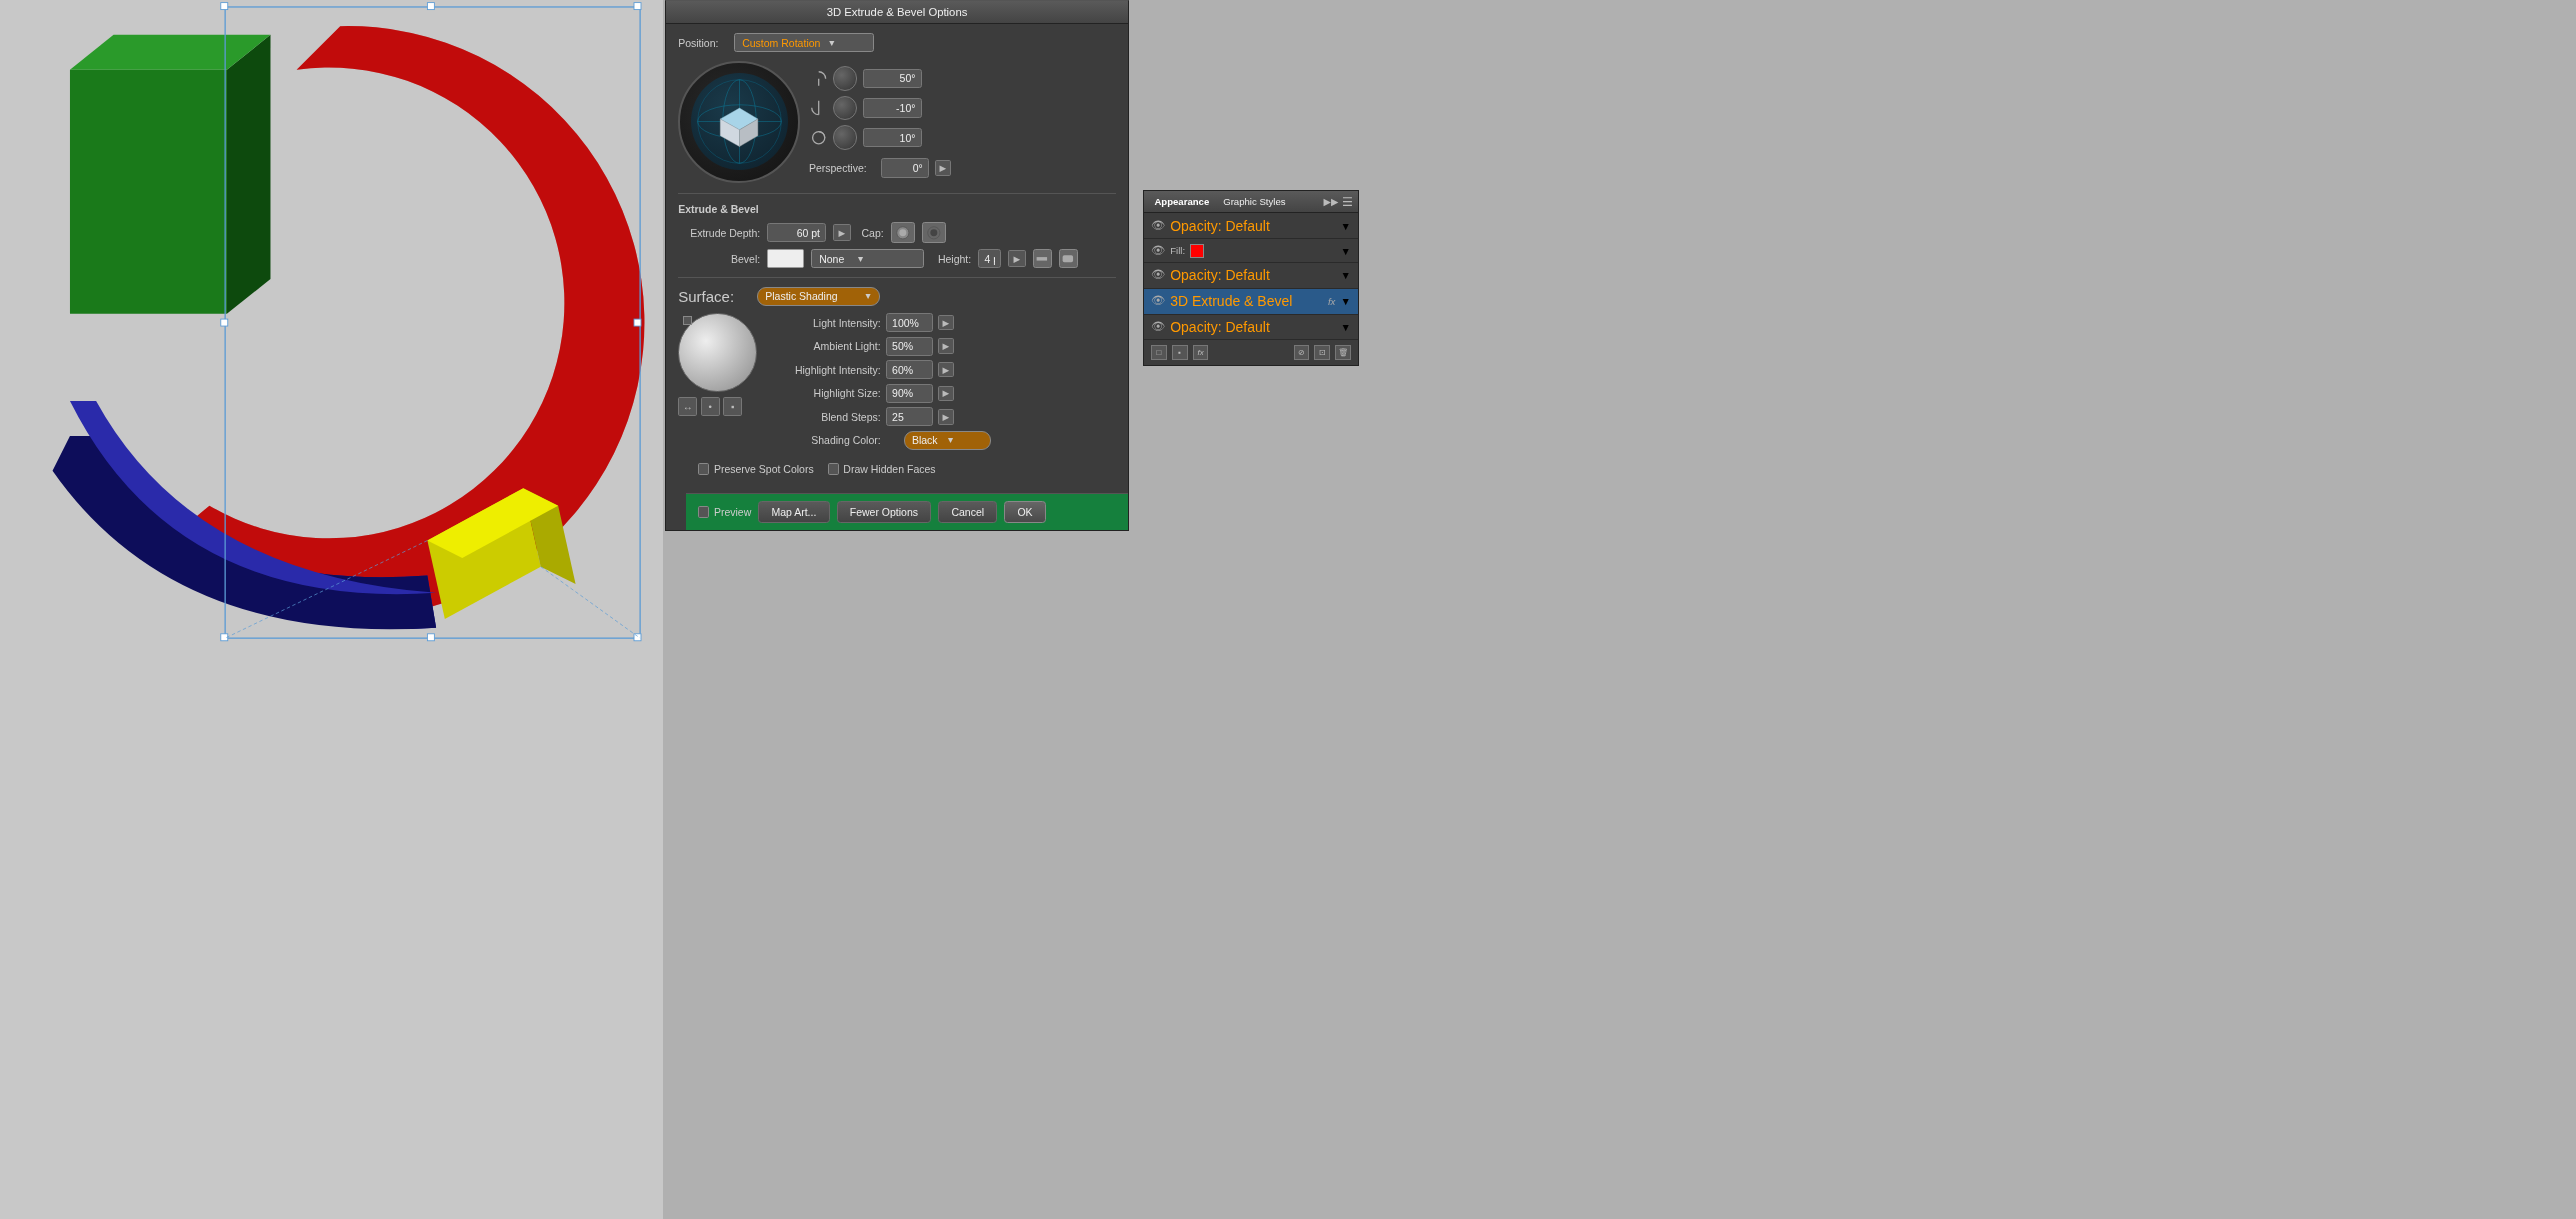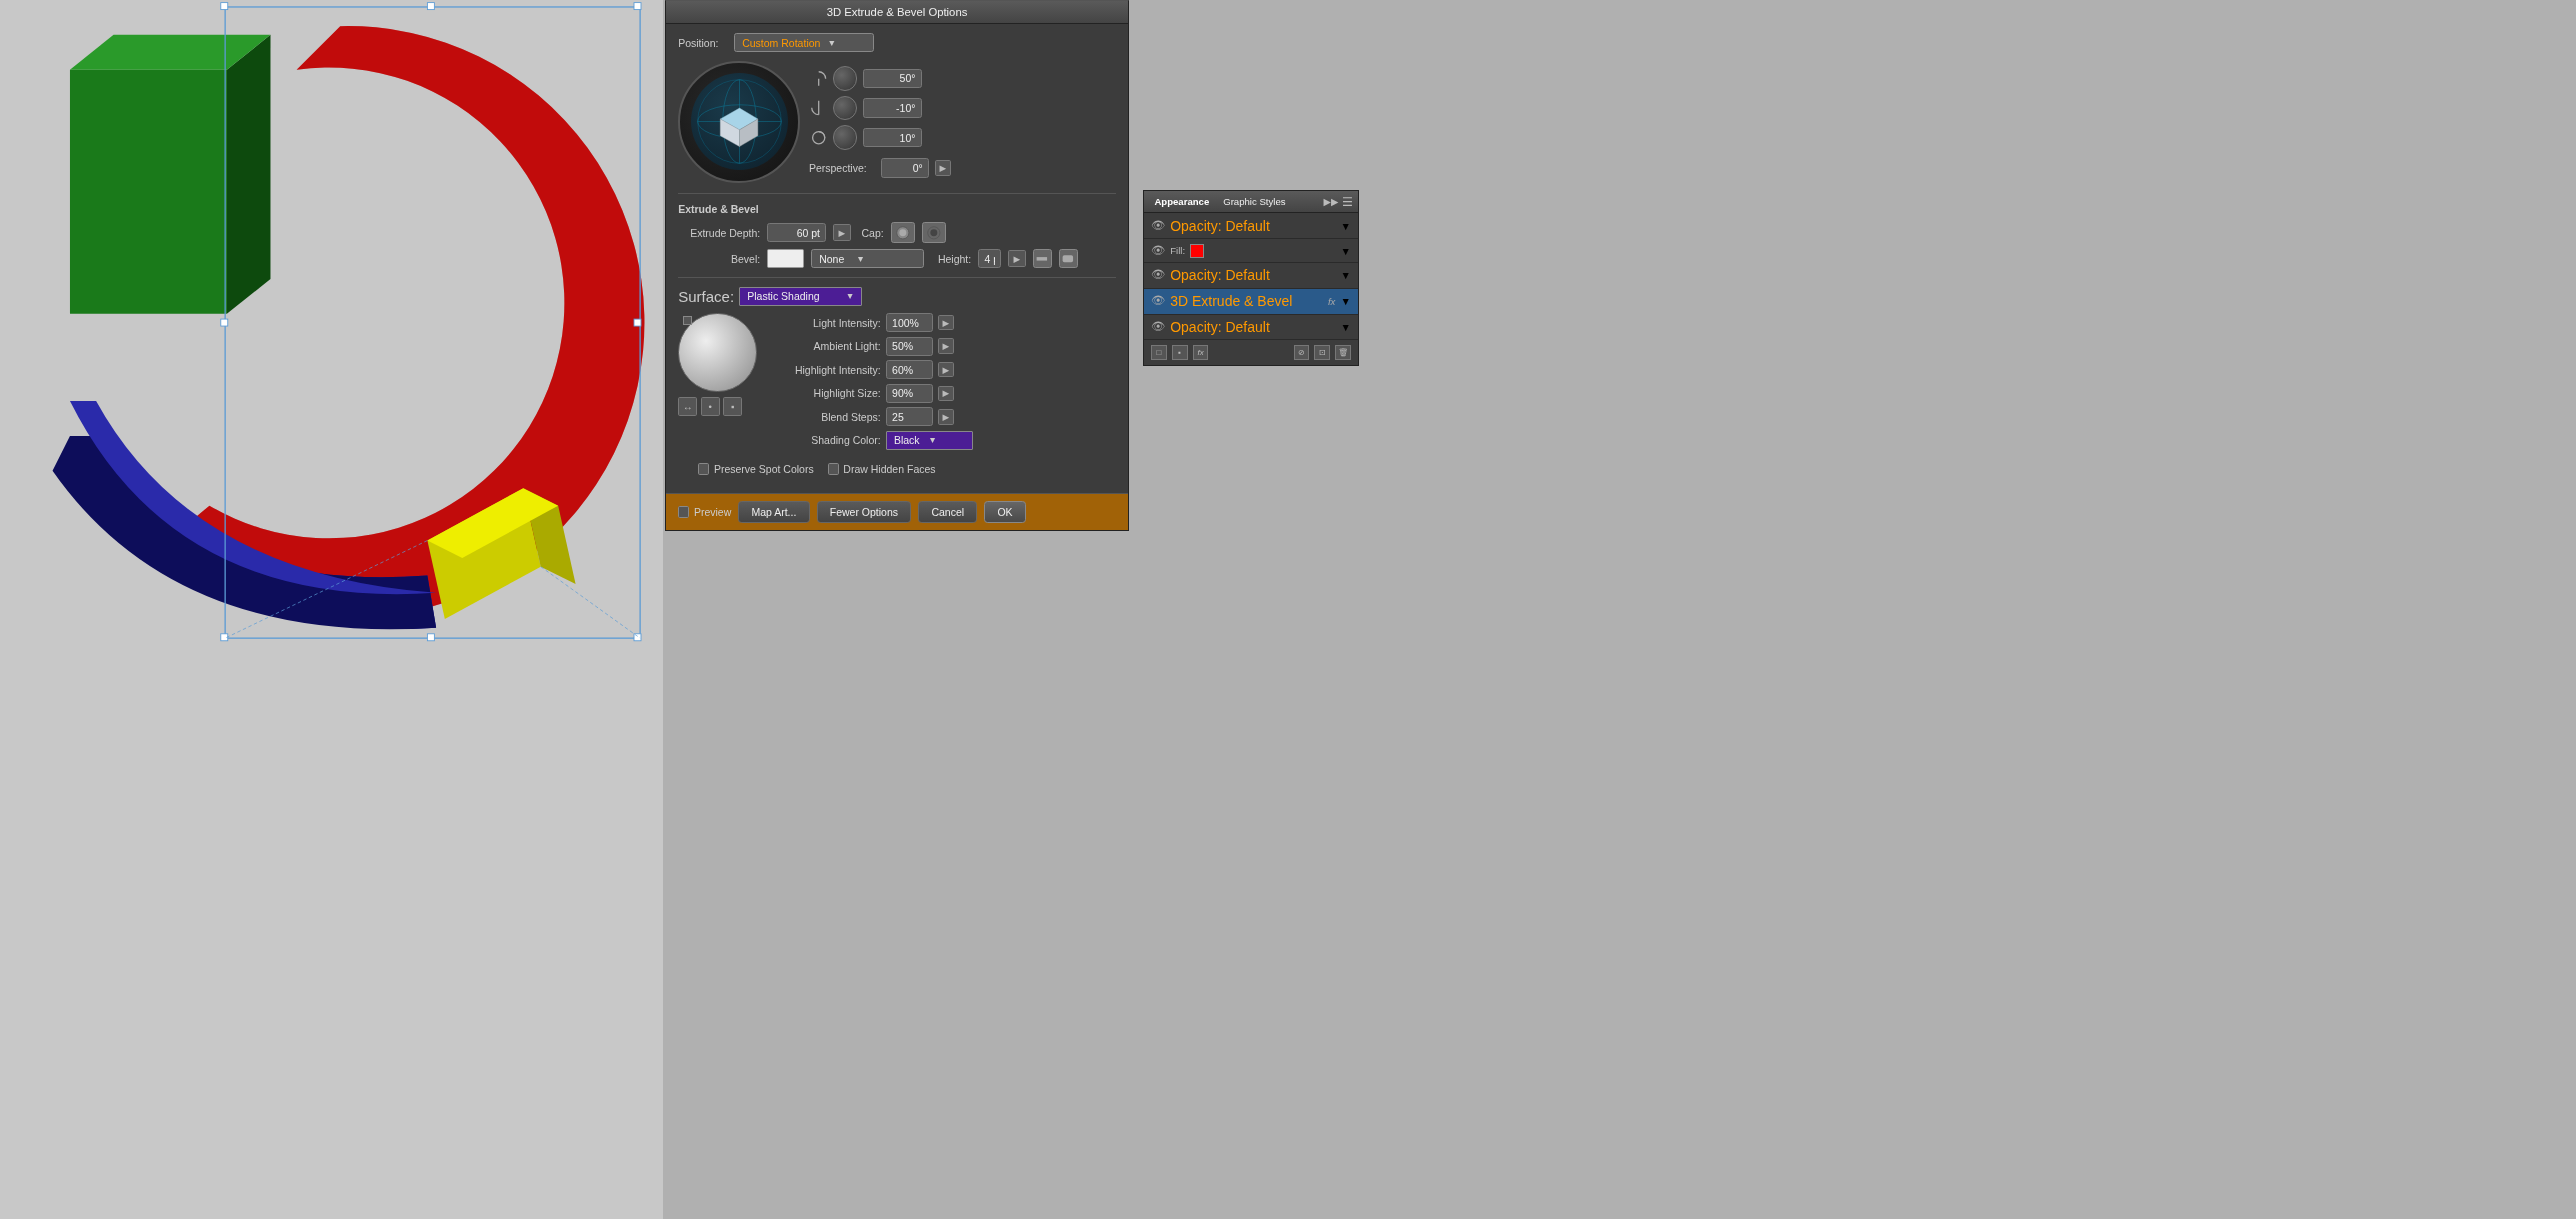--- a/index.html
+++ b/index.html
@@ -260,31 +260,32 @@
       align-items: center;
       gap: 5.2px;
       margin-bottom: 7px;
     }
     .surface-label-text {
       color: #ccc;
       font-size: 15px;
       min-width: 45px;
     }
     .surface-dropdown {
-      background: #4c1d95;
+      background: #a16207;
       border: 0.9px solid #888;
-      border-radius: 1px;
+      border-radius: 9px;
       color: #eee;
       padding: 2.6px 7px;
       font-size: 10.5px;
       display: flex;
       align-items: center;
       gap: 26px;
       cursor: pointer;
       min-width: 122px;
+      margin-left: 18px;
     }
 
     
     .shading-area {
       display: flex;
       gap: 10.5px;
       align-items: flex-start;
     }
     .shading-sphere-container {
       position: relative;
@@ -382,21 +383,22 @@
       font-size: 10.5px;
     }
 
     
     .bottom-buttons {
       display: flex;
       align-items: center;
       gap: 7px;
       padding: 7px 12.2px;
       border-top: 0.9px solid #555;
-      background: #a16207;
+      background: #15803d;
+      margin-left: 20px;
     }
     .preview-check {
       display: flex;
       align-items: center;
       gap: 4.4px;
     }
     .btn {
       background: linear-gradient(to bottom, #5a5a5a, #444);
       border: 0.9px solid #666;
       border-radius: 3.5px;

